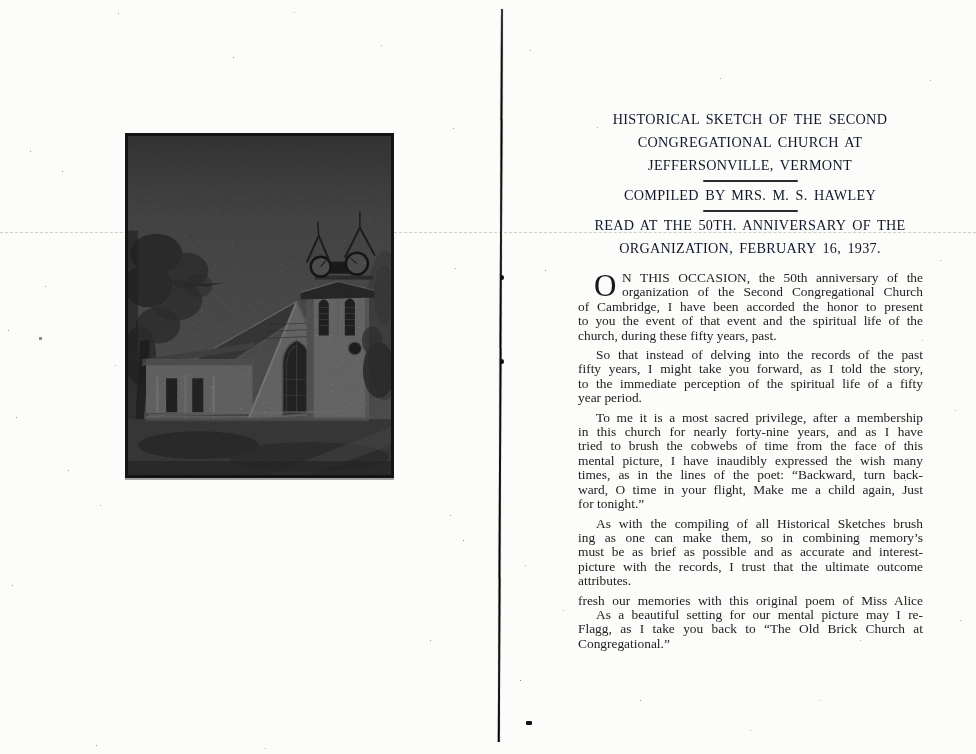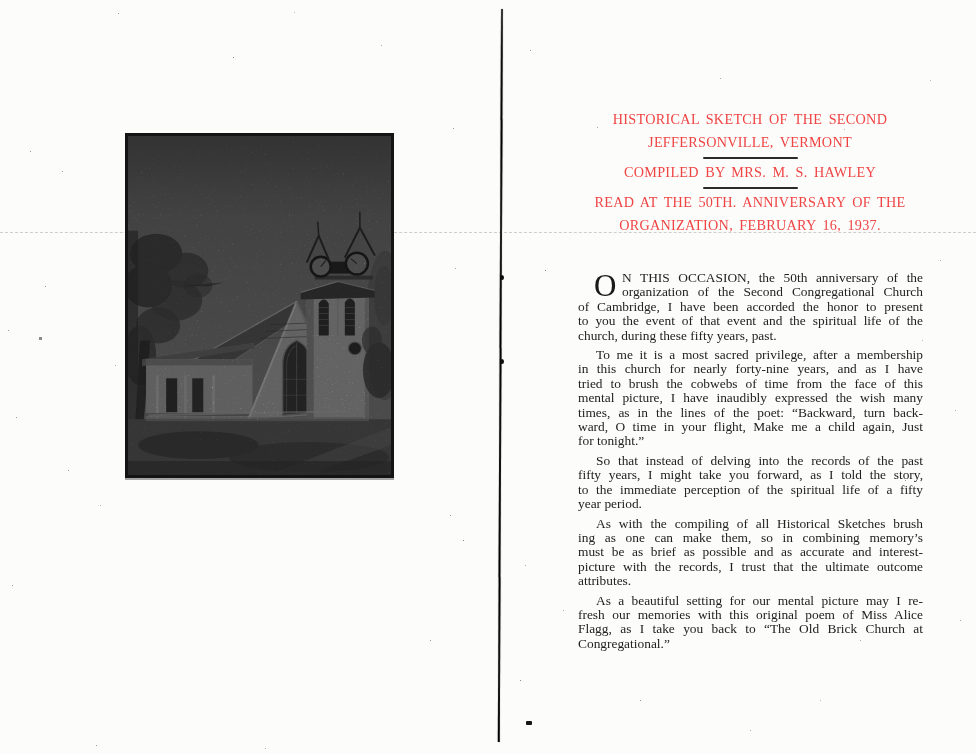--- a/index.html
+++ b/index.html
@@ -38,21 +38,21 @@
   .ink-dot{position:absolute;left:526px;top:721px;width:6px;height:4px;background:#161616;border-radius:1px;}
 
   
   .photo{position:absolute;left:125px;top:133px;width:269px;height:345px;margin:0;
     border:3px solid #141414;box-sizing:border-box;background:#8d8d8d;
     box-shadow:0 2px 0 rgba(0,0,0,.35);}
   .photo svg{display:block;width:100%;height:100%;}
 
   
   .heading{position:absolute;left:576px;top:108px;width:348px;text-align:center;
-    color:#ef4444;}
+    color:#0f172a;}
   .t{font-size:14.2px;line-height:23px;letter-spacing:.3px;word-spacing:2.5px;white-space:nowrap;}
   .rule{width:95px;height:2px;background:#2b2b2b;margin:3px auto 2px;border-radius:1px;}
   .bodytext{position:absolute;left:578px;top:271px;width:345px;font-size:13.4px;
     line-height:14.4px;color:#222;}
   .para{position:relative;}
   .para + .para{margin-top:5px;}
   .line{text-align:justify;text-align-last:justify;}
   .line.last{text-align-last:left;}
   .line.indent{padding-left:18px;}
   .line.ad{padding-left:44px;}
@@ -190,59 +190,60 @@
   </div>
 
   <div class="fold"></div>
   <div class="fold-blob" style="left:500px;top:275px;"></div>
   <div class="fold-blob" style="left:500px;top:359px;"></div>
   <div class="ink-dot"></div>
 
   <div>
     <header class="heading">
       <div class="t">HISTORICAL SKETCH OF THE SECOND</div>
+      <div class="t">CONGREGATIONAL CHURCH AT</div>
       <div class="t">JEFFERSONVILLE, VERMONT</div>
       <div class="rule"></div>
       <div class="t">COMPILED BY MRS. M. S. HAWLEY</div>
       <div class="rule"></div>
       <div class="t">READ AT THE 50TH. ANNIVERSARY OF THE</div>
       <div class="t">ORGANIZATION, FEBRUARY 16, 1937.</div>
     </header>
     <main class="bodytext">
         <div class="para has-drop">
           <span class="dropcap">O</span>
           <div class="line ad">N THIS OCCASION, the 50th anniversary of the</div>
           <div class="line ad">organization of the Second Congregational Church</div>
           <div class="line">of Cambridge, I have been accorded the honor to present</div>
           <div class="line">to you the event of that event and the spiritual life of the</div>
           <div class="line last">church, during these fifty years, past.</div>
         </div>
         <div class="para">
+          <div class="line indent">So that instead of delving into the records of the past</div>
+          <div class="line">fifty years, I might take you forward, as I told the story,</div>
+          <div class="line">to the immediate perception of the spiritual life of a fifty</div>
+          <div class="line last">year period.</div>
+        </div>
+        <div class="para">
           <div class="line indent">To me it is a most sacred privilege, after a membership</div>
           <div class="line">in this church for nearly forty-nine years, and as I have</div>
           <div class="line">tried to brush the cobwebs of time from the face of this</div>
           <div class="line">mental picture, I have inaudibly expressed the wish many</div>
           <div class="line">times, as in the lines of the poet: “Backward, turn back-</div>
           <div class="line">ward, O time in your flight, Make me a child again, Just</div>
           <div class="line last">for tonight.”</div>
         </div>
         <div class="para">
-          <div class="line indent">So that instead of delving into the records of the past</div>
-          <div class="line">fifty years, I might take you forward, as I told the story,</div>
-          <div class="line">to the immediate perception of the spiritual life of a fifty</div>
-          <div class="line last">year period.</div>
-        </div>
-        <div class="para">
           <div class="line indent">As with the compiling of all Historical Sketches brush</div>
           <div class="line">ing as one can make them, so in combining memory’s</div>
           <div class="line">must be as brief as possible and as accurate and interest-</div>
           <div class="line">picture with the records, I trust that the ultimate outcome</div>
           <div class="line last">attributes.</div>
         </div>
         <div class="para">
+          <div class="line">fresh our memories with this original poem of Miss Alice</div>
           <div class="line indent">As a beautiful setting for our mental picture may I re-</div>
-          <div class="line">fresh our memories with this original poem of Miss Alice</div>
           <div class="line">Flagg, as I take you back to “The Old Brick Church at</div>
           <div class="line last">Congregational.”</div>
         </div>
       </main>
   </div>
 </div>
 
 </body></html>

